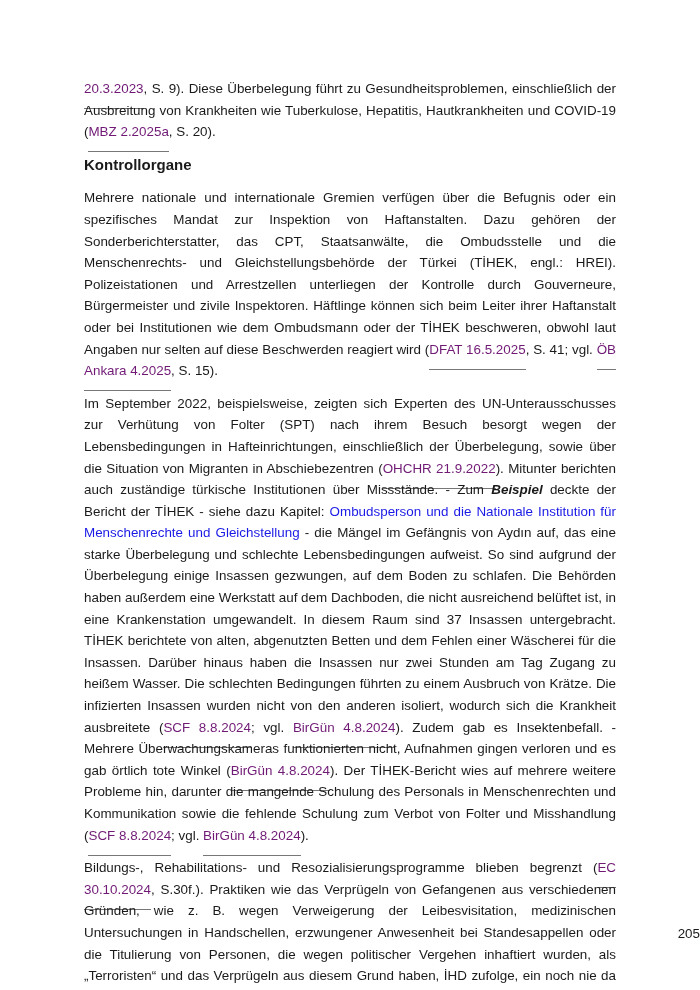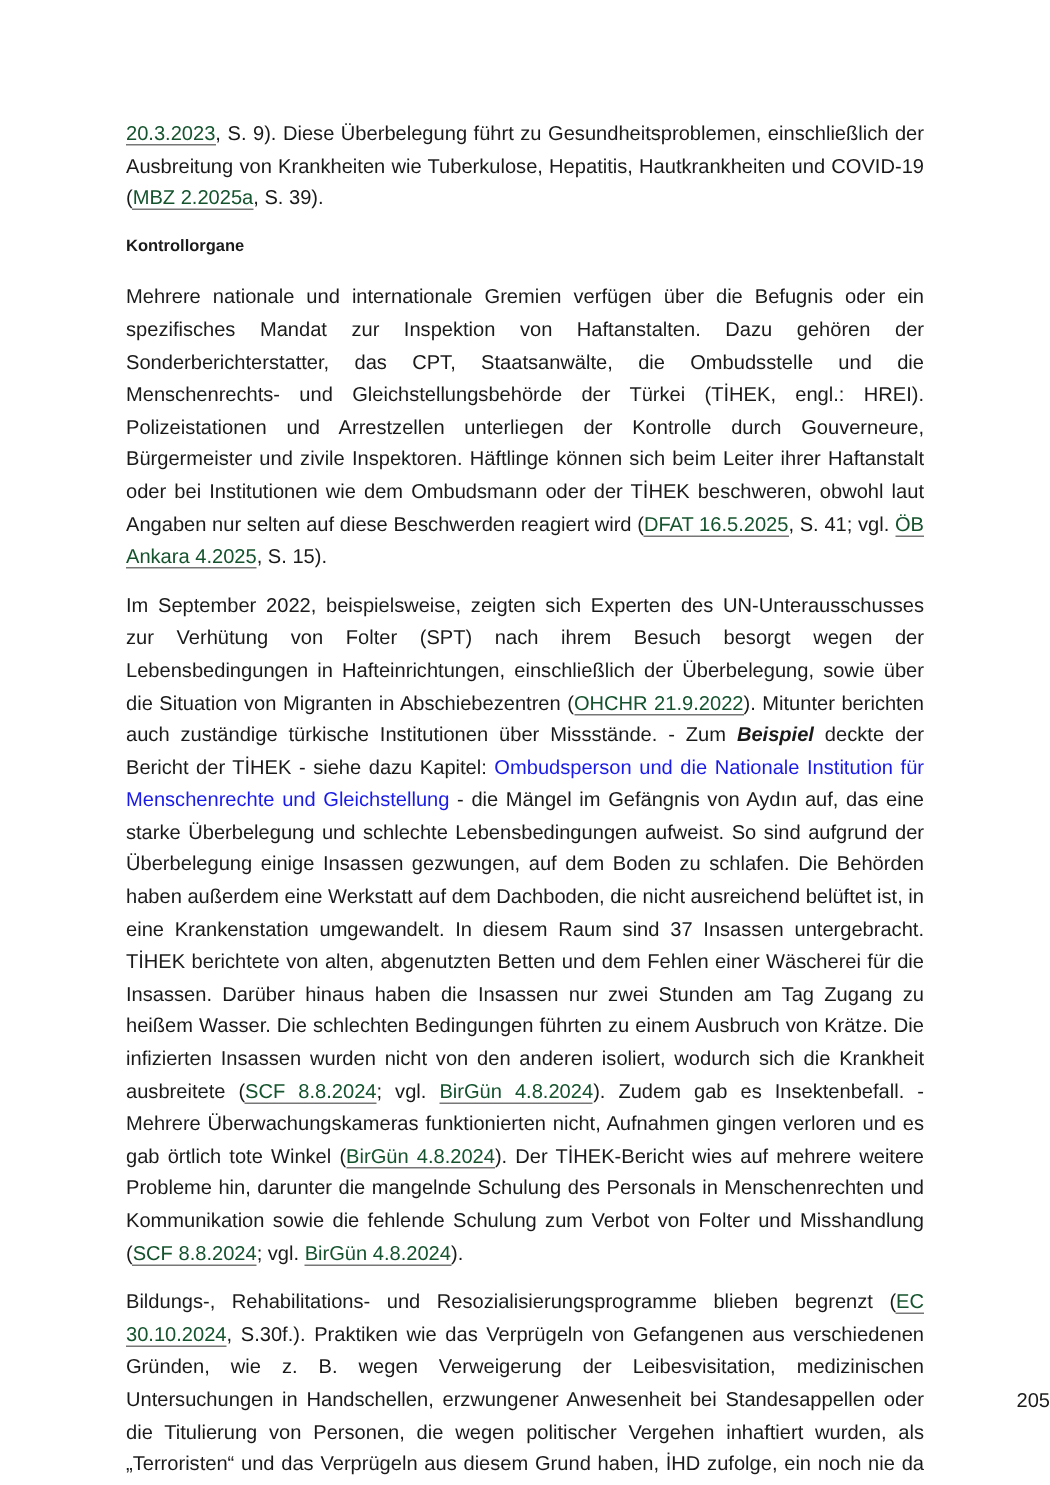--- a/index.html
+++ b/index.html
@@ -23,29 +23,29 @@
     }
     p {
       margin: 0 0 11px 0;
       font-size: 13.4px;
       line-height: 21.6px;
       text-align: justify;
       hyphens: manual;
     }
     h3 {
       margin: 0 0 12px 0;
-      font-size: 11px;
+      font-size: 15px;
       line-height: 21.6px;
       font-weight: bold;
     }
     .cite {
-      color: #14532d;
+      color: #701a75;
       text-decoration: none;
       border-bottom: 1px solid #777;
-      padding-bottom: 0;
+      padding-bottom: 12px;
     }
     .xref {
       color: #1a1ae6;
       text-decoration: none;
     }
     b { font-weight: bold; font-style: italic; }
     .page-number {
       position: absolute;
       top: 926px;
       left: 0;
@@ -53,21 +53,21 @@
       text-align: right;
       font-size: 13.4px;
       color: #1a1a1a;
     }
   </style>
 </head>
 <body>
 
 <div class="page">
 
-  <p><a class="cite">20.3.2023</a><span>, S. 9). Diese Überbelegung führt zu Gesundheitsproblemen, einschließlich der Aus­breitung von Krankheiten wie Tuberkulose, Hepatitis, Hautkrankheiten und COVID-19 (</span><a class="cite">MBZ 2.2025a</a><span>, S. 39).</span></p>
+  <p><a class="cite">20.3.2023</a><span>, S. 9). Diese Überbelegung führt zu Gesundheitsproblemen, einschließlich der Aus­breitung von Krankheiten wie Tuberkulose, Hepatitis, Hautkrankheiten und COVID-19 (</span><a class="cite">MBZ 2.2025a</a><span>, S. 20).</span></p>
 
   <h3>Kontrollorgane</h3>
 
   <p><span>Mehrere nationale und internationale Gremien verfügen über die Befugnis oder ein spezifisches Mandat zur Inspektion von Haftanstalten. Dazu gehören der Sonderberichterstatter, das CPT, Staatsanwälte, die Ombudsstelle und die Menschenrechts- und Gleichstellungsbehörde der Türkei (TİHEK, engl.: HREI). Polizeistationen und Arrestzellen unterliegen der Kontrolle durch Gouverneure, Bürgermeister und zivile Inspektoren. Häftlinge können sich beim Leiter ihrer Haftanstalt oder bei Institutionen wie dem Ombudsmann oder der TİHEK beschweren, obwohl laut Angaben nur selten auf diese Beschwerden reagiert wird (</span><a class="cite">DFAT 16.5.2025</a><span>, S. 41; vgl. </span><a class="cite">ÖB Ankara 4.2025</a><span>, S. 15).</span></p>
 
   <p><span>Im September 2022, beispielsweise, zeigten sich Experten des UN-Unterausschusses zur Ver­hütung von Folter (SPT) nach ihrem Besuch besorgt wegen der Lebensbedingungen in Haftein­richtungen, einschließlich der Überbelegung, sowie über die Situation von Migranten in Abschie­bezentren (</span><a class="cite">OHCHR 21.9.2022</a><span>). Mitunter berichten auch zuständige türkische Institutionen über Missstände. - Zum </span><b>Beispiel</b><span> deckte der Bericht der TİHEK - siehe dazu Kapitel: </span><a class="xref">Ombudsperson und die Nationale Institution für Menschenrechte und Gleichstellung</a><span>  - die Mängel im Gefängnis von Aydın auf, das eine starke Überbelegung und schlechte Lebensbedingungen aufweist. So sind aufgrund der Überbelegung einige Insassen gezwungen, auf dem Boden zu schlafen. Die Behörden haben außerdem eine Werkstatt auf dem Dachboden, die nicht ausreichend belüf­tet ist, in eine Krankenstation umgewandelt. In diesem Raum sind 37 Insassen untergebracht. TİHEK berichtete von alten, abgenutzten Betten und dem Fehlen einer Wäscherei für die Insas­sen. Darüber hinaus haben die Insassen nur zwei Stunden am Tag Zugang zu heißem Wasser. Die schlechten Bedingungen führten zu einem Ausbruch von Krätze. Die infizierten Insassen wurden nicht von den anderen isoliert, wodurch sich die Krankheit ausbreitete (</span><a class="cite">SCF 8.8.2024</a><span>; vgl. </span><a class="cite">BirGün 4.8.2024</a><span>). Zudem gab es Insektenbefall. - Mehrere Überwachungskameras funktio­nierten nicht, Aufnahmen gingen verloren und es gab örtlich tote Winkel (</span><a class="cite">BirGün 4.8.2024</a><span>). Der TİHEK-Bericht wies auf mehrere weitere Probleme hin, darunter die mangelnde Schulung des Personals in Menschenrechten und Kommunikation sowie die fehlende Schulung zum Verbot von Folter und Misshandlung (</span><a class="cite">SCF 8.8.2024</a><span>; vgl. </span><a class="cite">BirGün 4.8.2024</a><span>).</span></p>
 
   <p><span>Bildungs-, Rehabilitations- und Resozialisierungsprogramme blieben begrenzt (</span><a class="cite">EC 30.10.2024</a><span>, S.30f.). Praktiken wie das Verprügeln von Gefangenen aus verschiedenen Gründen, wie z. B. wegen Verweigerung der Leibesvisitation, medizinischen Untersuchungen in Handschellen, er­zwungener Anwesenheit bei Standesappellen oder die Titulierung von Personen, die wegen politischer Vergehen inhaftiert wurden, als „Terroristen“ und das Verprügeln aus diesem Grund haben, İHD zufolge, ein noch nie da gewesenes Ausmaß erreicht (</span><a class="cite">İHD/HRA 6.11.2022b</a><span>, S. 14). Laut Rechtsanwaltskammer Ankara sollen Festgehaltene in der Polizeidirektion Ankara regel­mäßig Leibesvisitationen, Folter und Misshandlungen ausgesetzt sein. Das Verfassungsgericht</span></p>
 
 </div>

